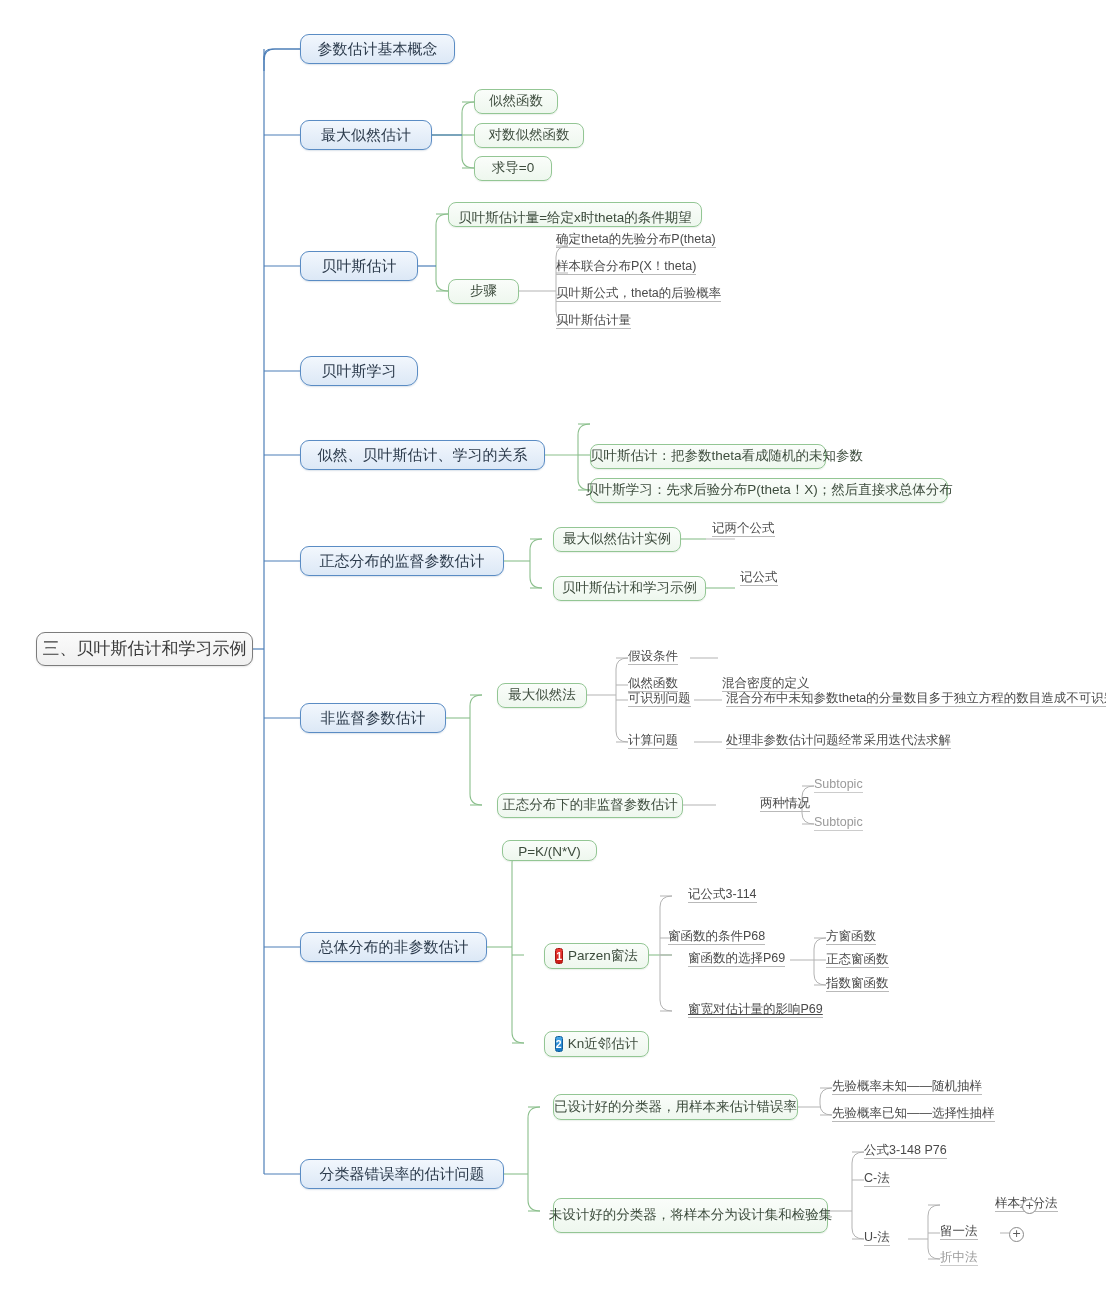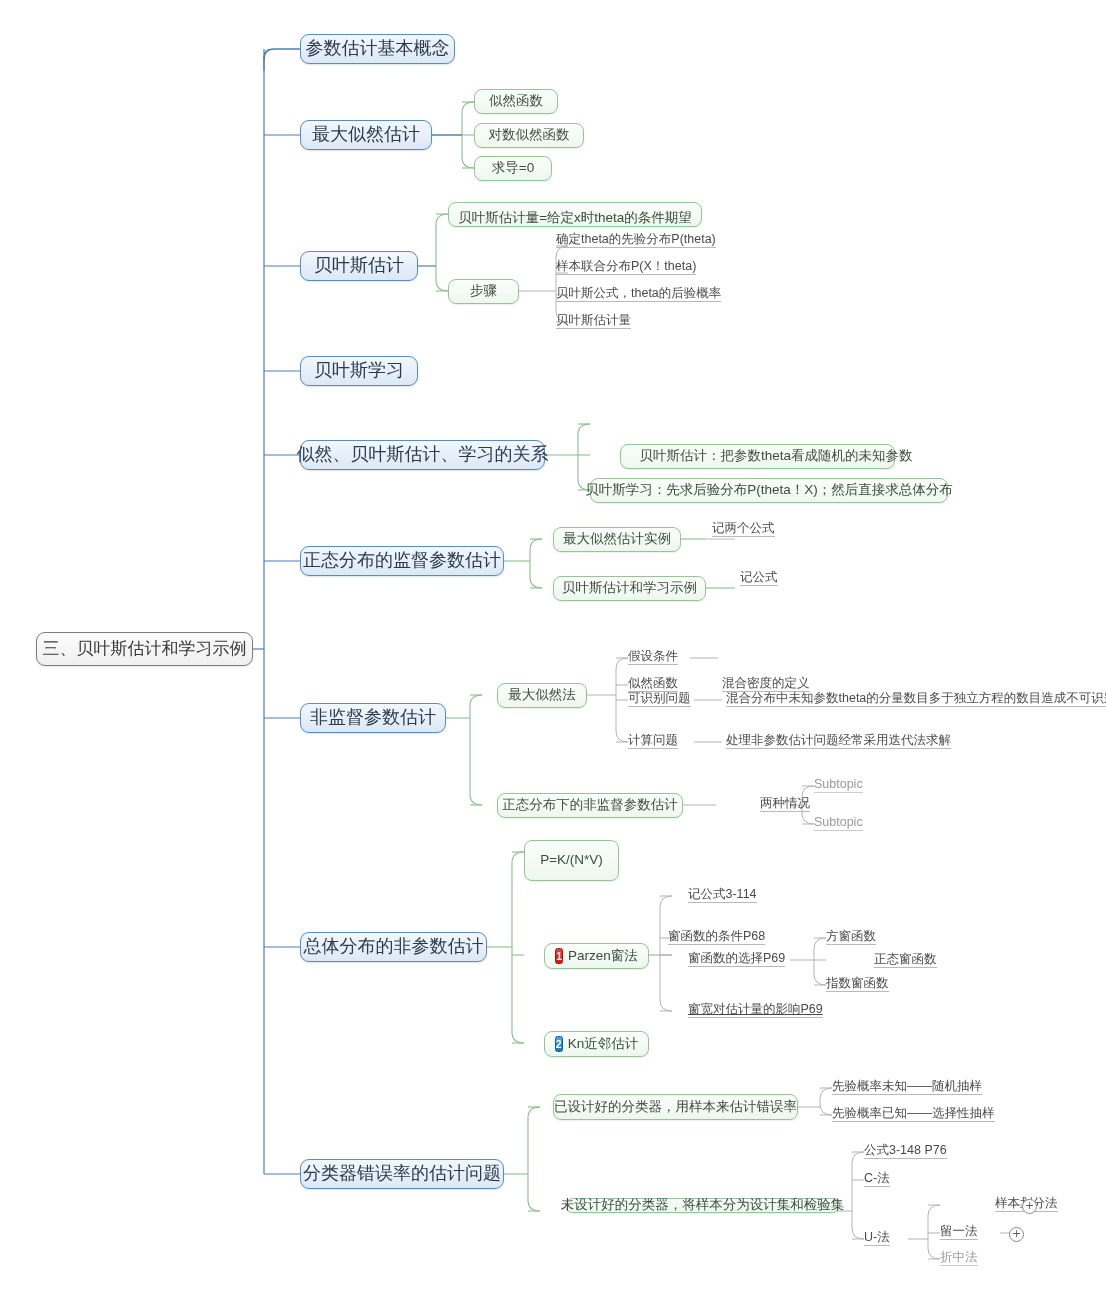--- a/index.html
+++ b/index.html
@@ -21,21 +21,21 @@
   .root{
     border:1.6px solid #7c7c7c;border-radius:9px;
     background:linear-gradient(180deg,#fbfbfb 0%,#f0f0f0 100%);
     color:#3a3a3a;font-size:17px;padding:0 16px;
     box-shadow:0 1px 2px rgba(0,0,0,.10);
   }
 
   .blue{
     border:1.2px solid #5a8cc4;border-radius:9px;
     background:linear-gradient(180deg,#f2f7fd 0%,#dce8f6 100%);
-    color:#2c3b4c;font-size:18px;padding:0 14px;
+    color:#2c3b4c;font-size:15px;padding:0 14px;
     box-shadow:0 1px 1.5px rgba(40,80,130,.16);
   }
 
   .green{
     border:1.1px solid #93c694;border-radius:8px;
     background:linear-gradient(180deg,#fafdfa 0%,#eef7ee 100%);
     color:#3c4b3c;font-size:13.5px;padding:0 11px;
     box-shadow:0 1px 1.2px rgba(90,140,90,.13);
   }
 
@@ -237,21 +237,21 @@
   </div>
 
   <div class="node blue" style="left:300px;top:120px;width:132px;height:30px;">
     <span>最大似然估计</span>
   </div>
 
   <div class="node blue" style="left:300px;top:251px;width:118px;height:30px;">
     <span>贝叶斯估计</span>
   </div>
 
-  <div class="node blue" style="left:300px;top:356px;width:118px;height:30px;">
+  <div class="node blue" style="left:300px;top:356px;width:118px;height:30px;border-radius:11px;">
     <span>贝叶斯学习</span>
   </div>
 
   <div class="node blue" style="left:300px;top:440px;width:245px;height:30px;">
     <span>似然、贝叶斯估计、学习的关系</span>
   </div>
 
   <div class="node blue" style="left:300px;top:546px;width:204px;height:30px;">
     <span>正态分布的监督参数估计</span>
   </div>
@@ -291,21 +291,21 @@
   <div class="leaf" style="left:556px;top:259px;">
     <span>样本联合分布P(X！theta)</span>
   </div>
   <div class="leaf" style="left:556px;top:286px;">
     <span>贝叶斯公式，theta的后验概率</span>
   </div>
   <div class="leaf" style="left:556px;top:313px;">
     <span>贝叶斯估计量</span>
   </div>
 
-  <div class="node green" style="left:620px;top:444px;width:275px;height:25px;padding-left:48px;">
+  <div class="node green" style="left:590px;top:444px;width:236px;height:25px;padding-left:48px;">
     <span>贝叶斯估计：把参数theta看成随机的未知参数</span>
   </div>
   <div class="node green" style="left:590px;top:478px;width:358px;height:25px;">
     <span>贝叶斯学习：先求后验分布P(theta！X)；然后直接求总体分布</span>
   </div>
 
   <div class="node green" style="left:553px;top:527px;width:128px;height:25px;">
     <span>最大似然估计实例</span>
   </div>
   <div class="node green" style="left:553px;top:576px;width:153px;height:25px;">
@@ -350,21 +350,21 @@
   <div class="leaf" style="left:760px;top:796px;">
     <span>两种情况</span>
   </div>
   <div class="leaf muted" style="left:814px;top:777px;">
     <span>Subtopic</span>
   </div>
   <div class="leaf muted" style="left:814px;top:815px;">
     <span>Subtopic</span>
   </div>
 
-  <div class="node green" style="left:524px;top:840px;width:95px;height:41px;">
+  <div class="node green" style="left:502px;top:840px;width:95px;height:21px;align-items:flex-end;">
     <span>P=K/(N*V)</span>
   </div>
 
   <div class="node green" style="left:544px;top:943px;width:105px;height:26px;">
     <span class="badge red">1</span>
     <span>Parzen窗法</span>
   </div>
 
   <div class="node green" style="left:544px;top:1031px;width:105px;height:26px;">
     <span class="badge blu">2</span>
@@ -380,31 +380,31 @@
   <div class="leaf" style="left:688px;top:951px;">
     <span>窗函数的选择P69</span>
   </div>
   <div class="leaf" style="left:688px;top:1002px;text-decoration:underline;">
     <span>窗宽对估计量的影响P69</span>
   </div>
 
   <div class="leaf" style="left:826px;top:929px;">
     <span>方窗函数</span>
   </div>
-  <div class="leaf" style="left:874px;top:952px;font-family:Liberation Serif, serif;">
+  <div class="leaf" style="left:826px;top:952px;font-family:Liberation Serif, serif;">
     <span>正态窗函数</span>
   </div>
   <div class="leaf" style="left:826px;top:976px;">
     <span>指数窗函数</span>
   </div>
 
   <div class="node green" style="left:553px;top:1094px;width:245px;height:26px;">
     <span>已设计好的分类器，用样本来估计错误率</span>
   </div>
-  <div class="node green" style="left:553px;top:1198px;width:275px;height:15px;margin-left:12px;">
+  <div class="node green" style="left:553px;top:1198px;width:275px;height:35px;">
     <span>未设计好的分类器，将样本分为设计集和检验集</span>
   </div>
 
   <div class="leaf" style="left:832px;top:1079px;">
     <span>先验概率未知——随机抽样</span>
   </div>
   <div class="leaf" style="left:832px;top:1106px;">
     <span>先验概率已知——选择性抽样</span>
   </div>
 

